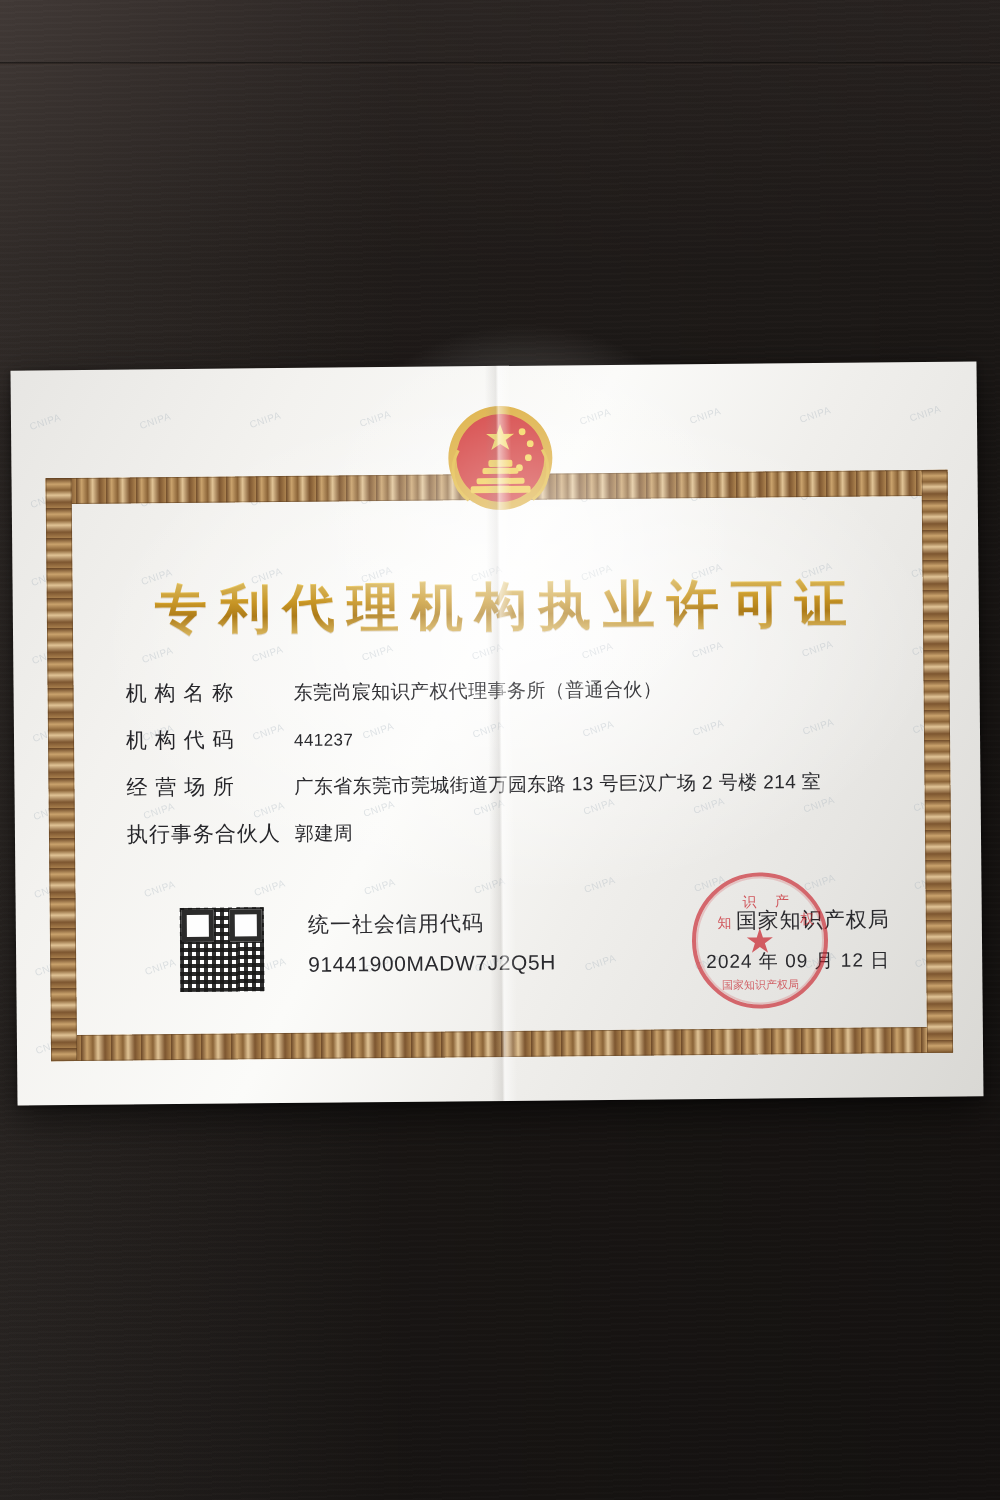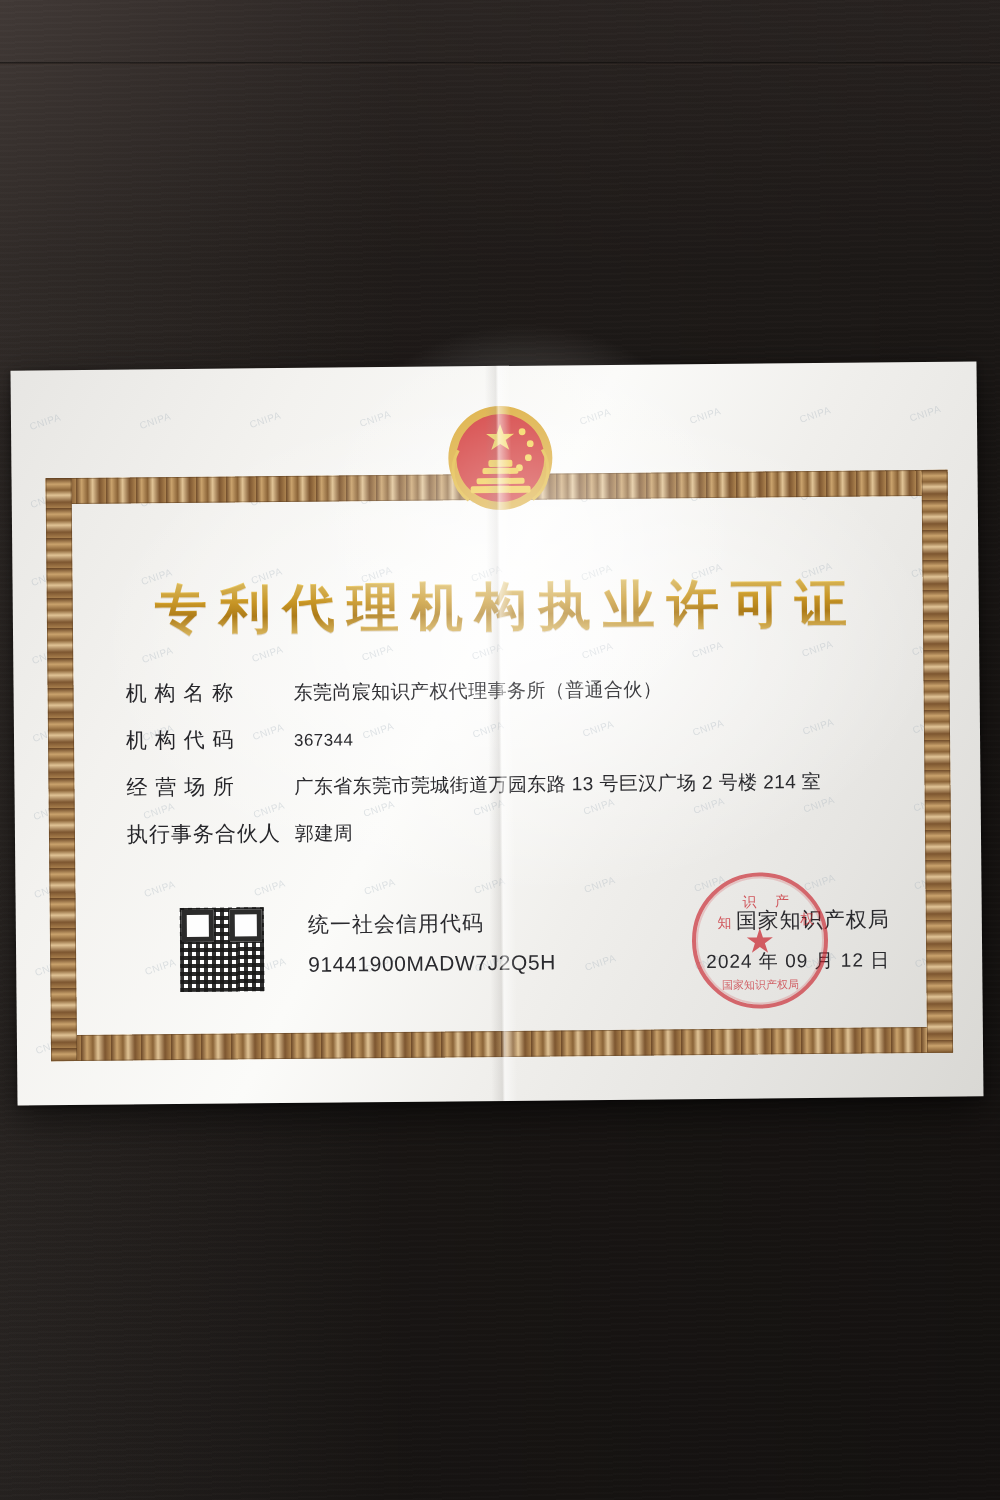--- a/index.html
+++ b/index.html
@@ -419,21 +419,21 @@
 
     <div class="fields">
 
       <div class="field-row">
         <div class="field-label">机 构 名 称</div>
         <div class="field-value">东莞尚宸知识产权代理事务所（普通合伙）</div>
       </div>
 
       <div class="field-row">
         <div class="field-label">机 构 代 码</div>
-        <div class="field-value small">367344</div>
+        <div class="field-value small">441237</div>
       </div>
 
       <div class="field-row">
         <div class="field-label">经 营 场 所</div>
         <div class="field-value">广东省东莞市莞城街道万园东路 13 号巨汉广场 2 号楼 214 室</div>
       </div>
 
       <div class="field-row">
         <div class="field-label">执行事务合伙人</div>
         <div class="field-value">郭建周</div>

